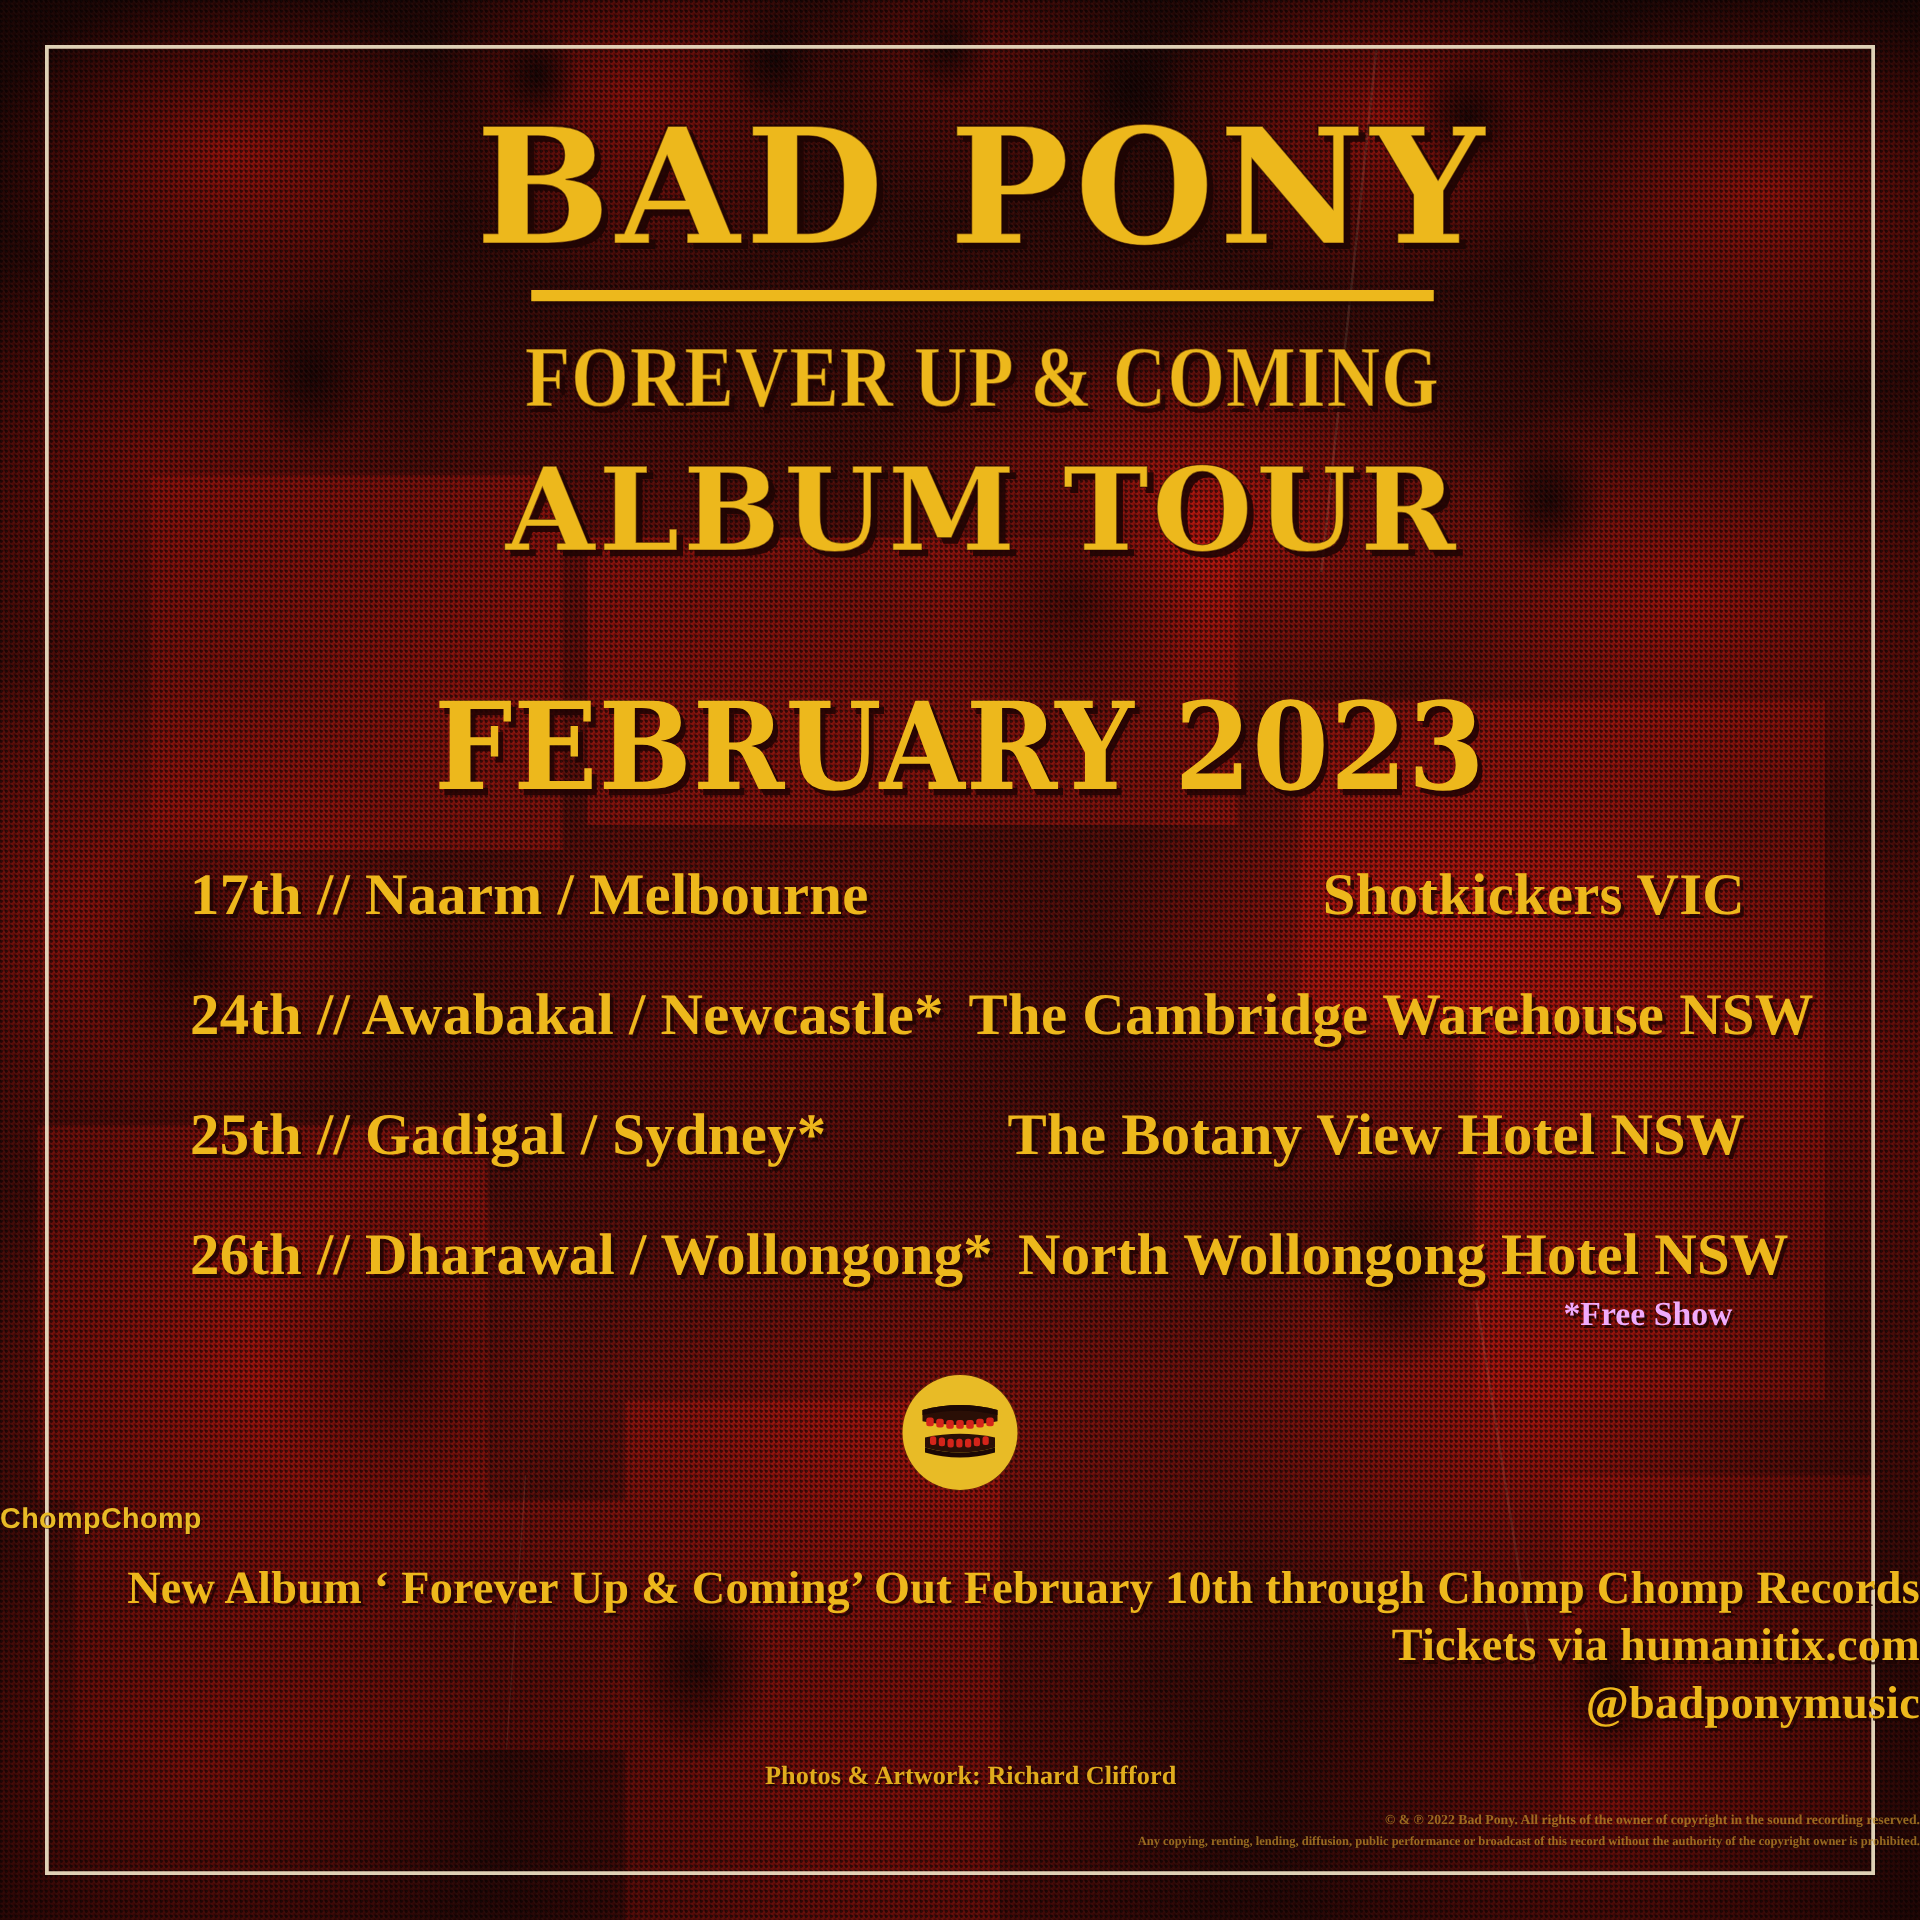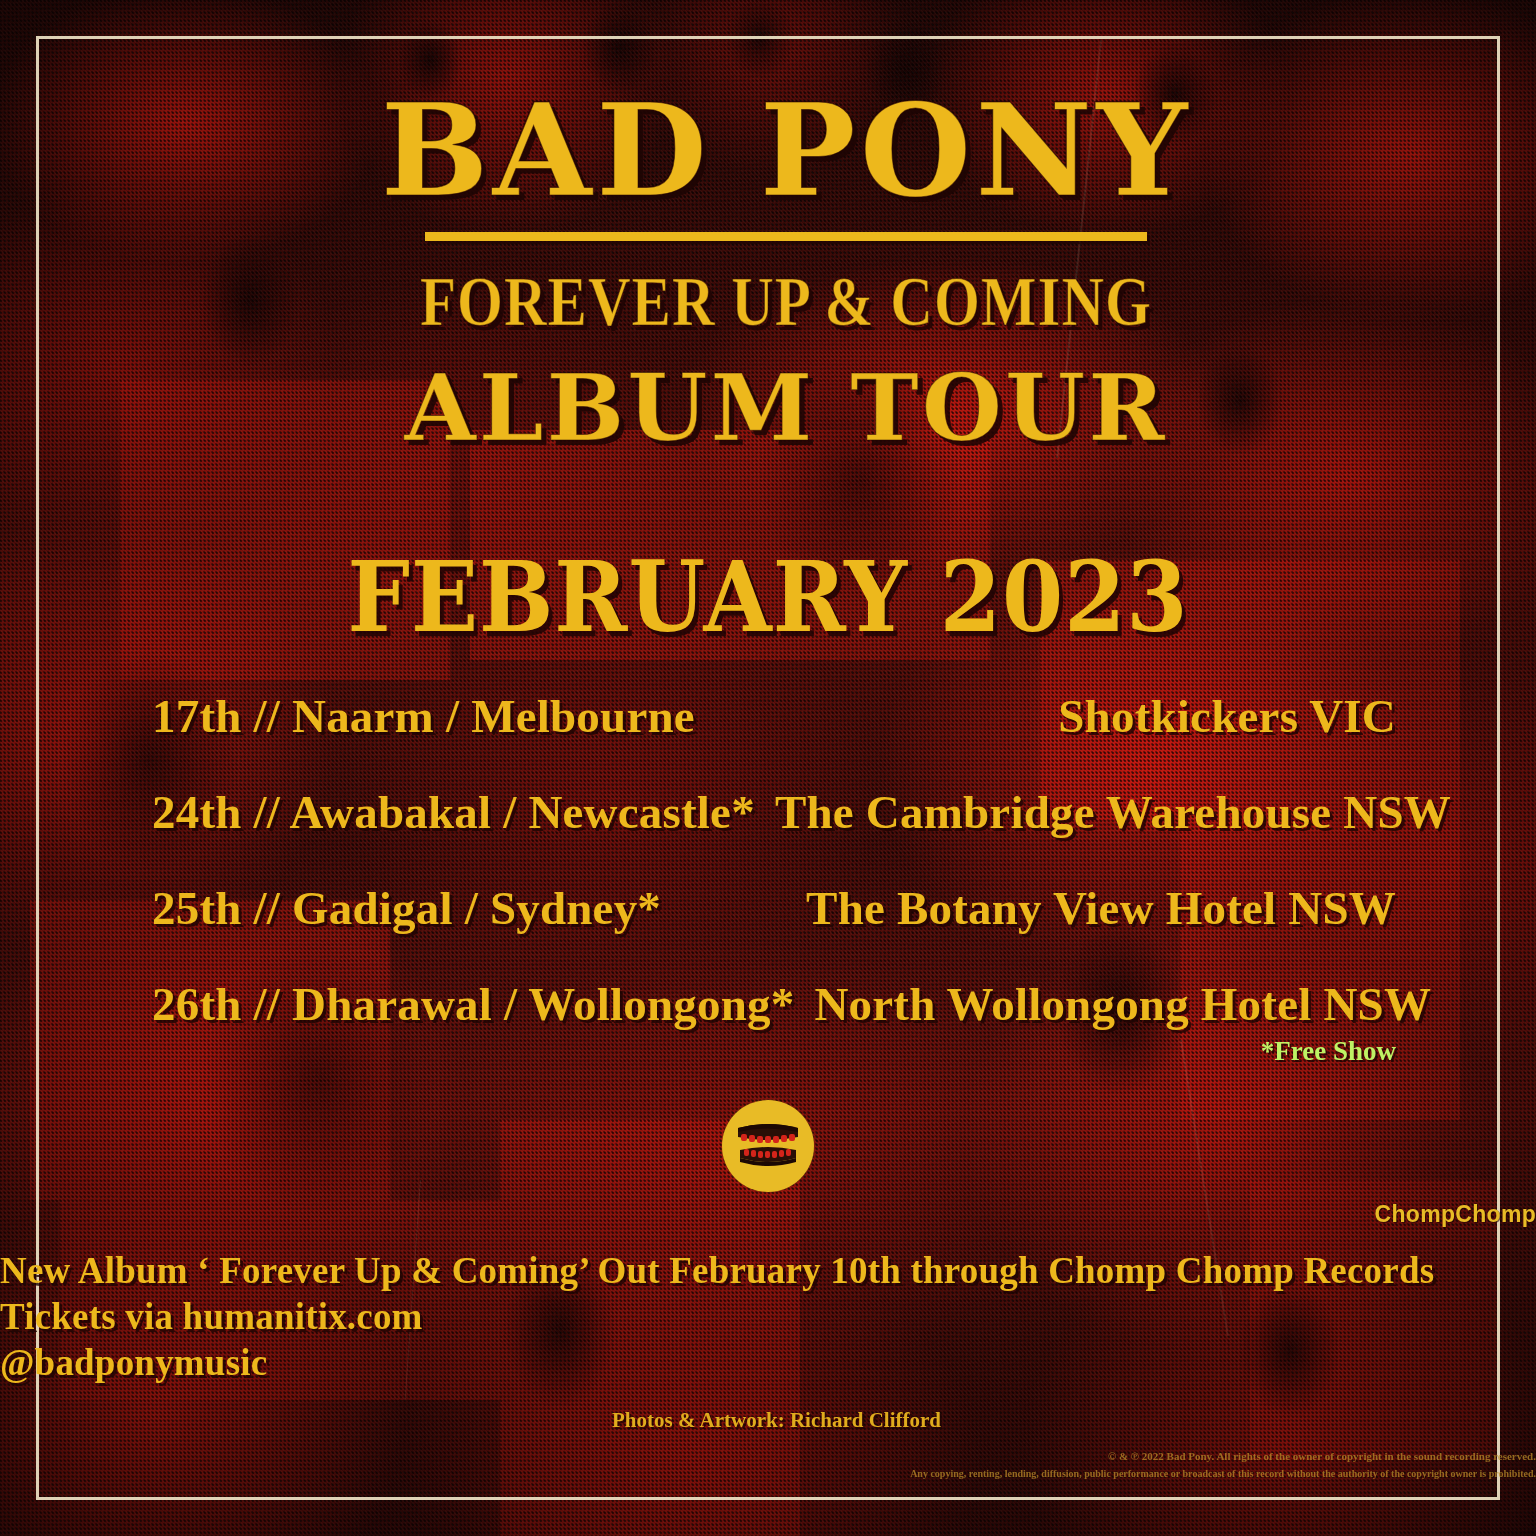--- a/index.html
+++ b/index.html
@@ -229,35 +229,35 @@
     font-weight: bold;
     font-size: 47px;
     color: #edb81c;
     text-shadow: 3px 3px 0 rgba(30,4,3,.8);
     white-space: nowrap;
     letter-spacing: .2px;
   }
   .date-right { text-align: right; }
   .free-show {
     position: absolute;
-    right: 0;
+    right: 10px;
     top: 368px;
     font-family: "Liberation Serif", serif;
     font-weight: bold;
     font-size: 27px;
-    color: #bef264;
+    color: #f0abfc;
     text-shadow: 2px 2px 0 rgba(30,4,3,.8);
   }
 
   
   .label {
     position: absolute;
     left: 0; right: 0;
     top: 1100px;
-    text-align: right;
+    text-align: left;
   }
   .label-circle {
     width: 92px;
     height: 92px;
     border-radius: 50%;
     background: #e8bb26;
     margin: 0 auto;
     display: flex;
     align-items: center;
     justify-content: center;
@@ -271,21 +271,21 @@
     margin-top: 9px;
     letter-spacing: .3px;
     text-shadow: 1px 1px 0 rgba(30,4,3,.6);
   }
 
   
   .footer {
     position: absolute;
     left: 0; right: 0;
     top: 1248px;
-    text-align: left;
+    text-align: right;
   }
   .footer-line {
     font-family: "Liberation Serif", serif;
     font-weight: bold;
     font-size: 37px;
     line-height: 46px;
     color: #edb81c;
     text-shadow: 3px 3px 0 rgba(30,4,3,.8);
     letter-spacing: .2px;
   }

